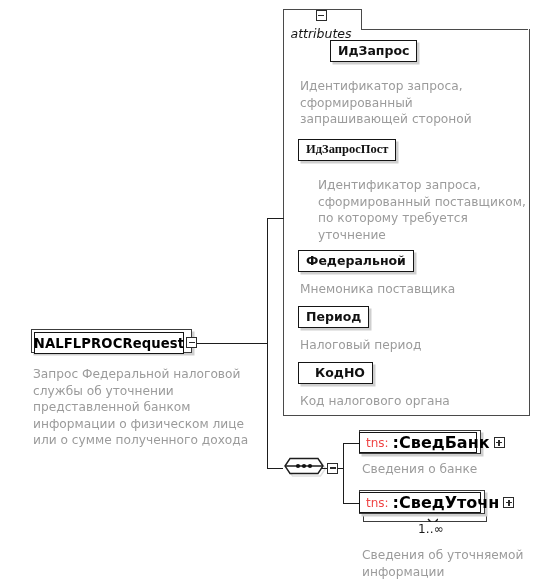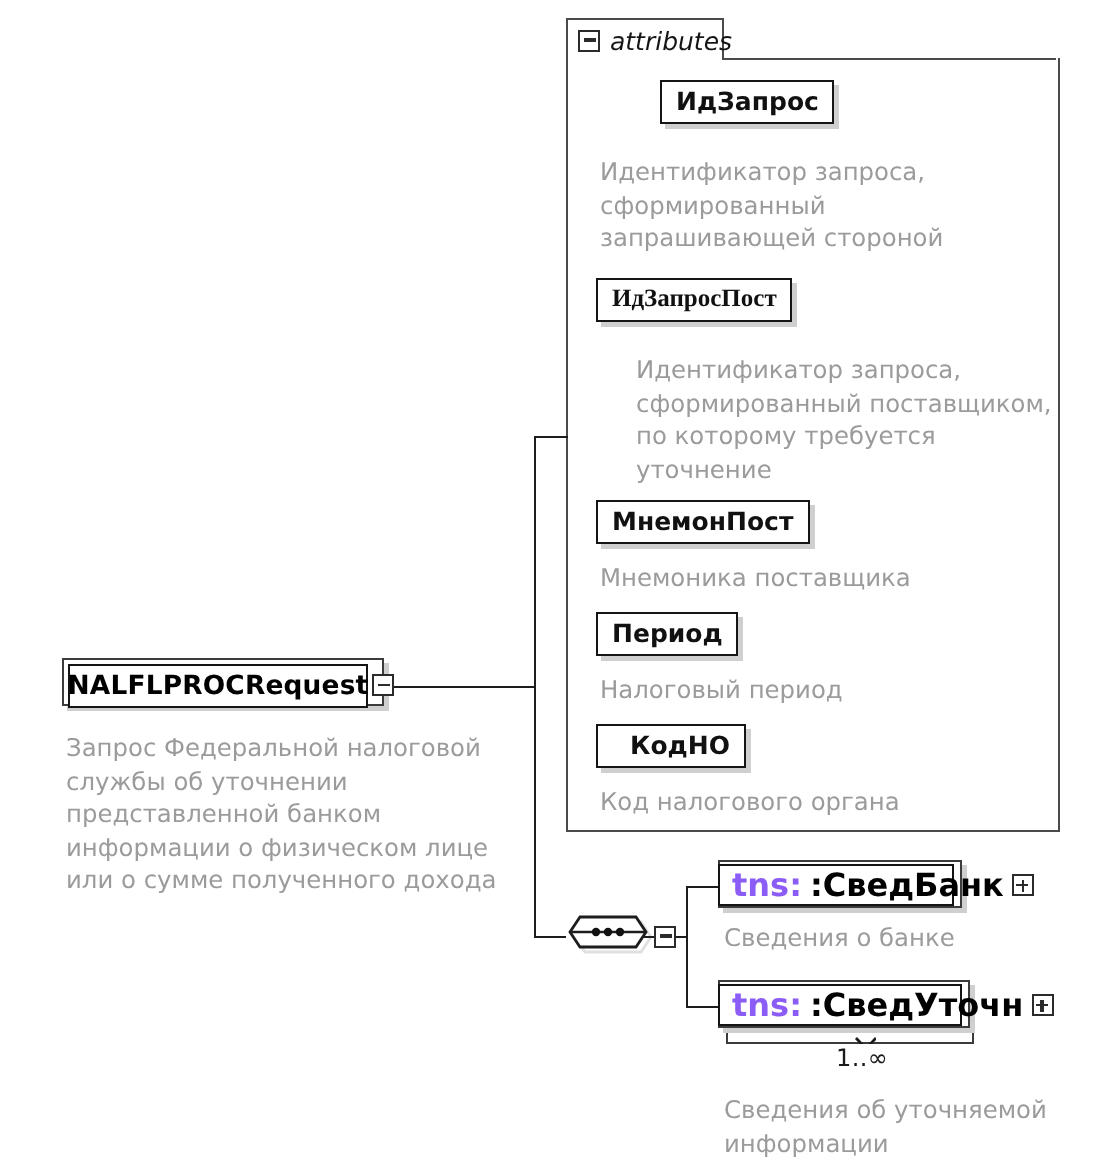--- a/index.html
+++ b/index.html
@@ -155,23 +155,23 @@
     box-sizing: border-box;
     border: 1.7px solid #141414;
     background: #ffffff;
     display: flex;
     align-items: center;
     padding: 0 4px 0 6px;
     gap: 4px;
     white-space: nowrap;
   }
   .ns-prefix {
-    color: #8b5cf6;
-    font-weight: bold;
-    font-size: 16px;
+    color: #ef4444;
+    font-weight: normal;
+    font-size: 12px;
   }
   .elem-name {
     color: #000;
     font-weight: bold;
     font-size: 16px;
   }
   .elem-exp {
     margin-left: auto;
   }
 
@@ -198,40 +198,40 @@
   }
 
   
   .seq-wrap { position: absolute; }
 </style>
 </head>
 <body>
 
 <div id="diagram">
 
-  <div class="attr-tab" style="left:283px; top:9px; width:79px; height:21px;">
+  <div class="attr-tab" style="left:283px; top:9px; width:79px; height:21px;flex-direction:column;">
     <span class="expander"></span>
     <span>attributes</span>
   </div>
 
   <div class="attr-tab-topline" style="left:361px; top:29.3px; width:167px;"></div>
   <div class="attr-container" style="left:283px; top:29.3px; width:245px; height:386px;"></div>
 
   <div class="attr-box" style="left:298px; top:40px;margin-left:32px;">
     <span>ИдЗапрос</span>
   </div>
   <div class="desc" style="left:300px; top:78px; width:215px;">Идентификатор запроса, сформированный запрашивающей стороной</div>
 
   <div class="attr-box" style="left:298px; top:139px;font-family:Liberation Serif, serif;">
     <span>ИдЗапросПост</span>
   </div>
   <div class="desc" style="left:318px; top:177px; width:218px;">Идентификатор запроса, сформированный поставщиком, по которому требуется уточнение</div>
 
   <div class="attr-box" style="left:298px; top:250px;">
-    <span>МнемонПост</span>
+    <span>Федеральной</span>
   </div>
   <div class="desc" style="left:300px; top:281px; width:218px;">Мнемоника поставщика</div>
 
   <div class="attr-box" style="left:298px; top:306px;">
     <span>Период</span>
   </div>
   <div class="desc" style="left:300px; top:337px; width:218px;">Налоговый период</div>
 
   <div class="attr-box" style="left:298px; top:362px;padding-left:16px;">
     <span>КодНО</span>

